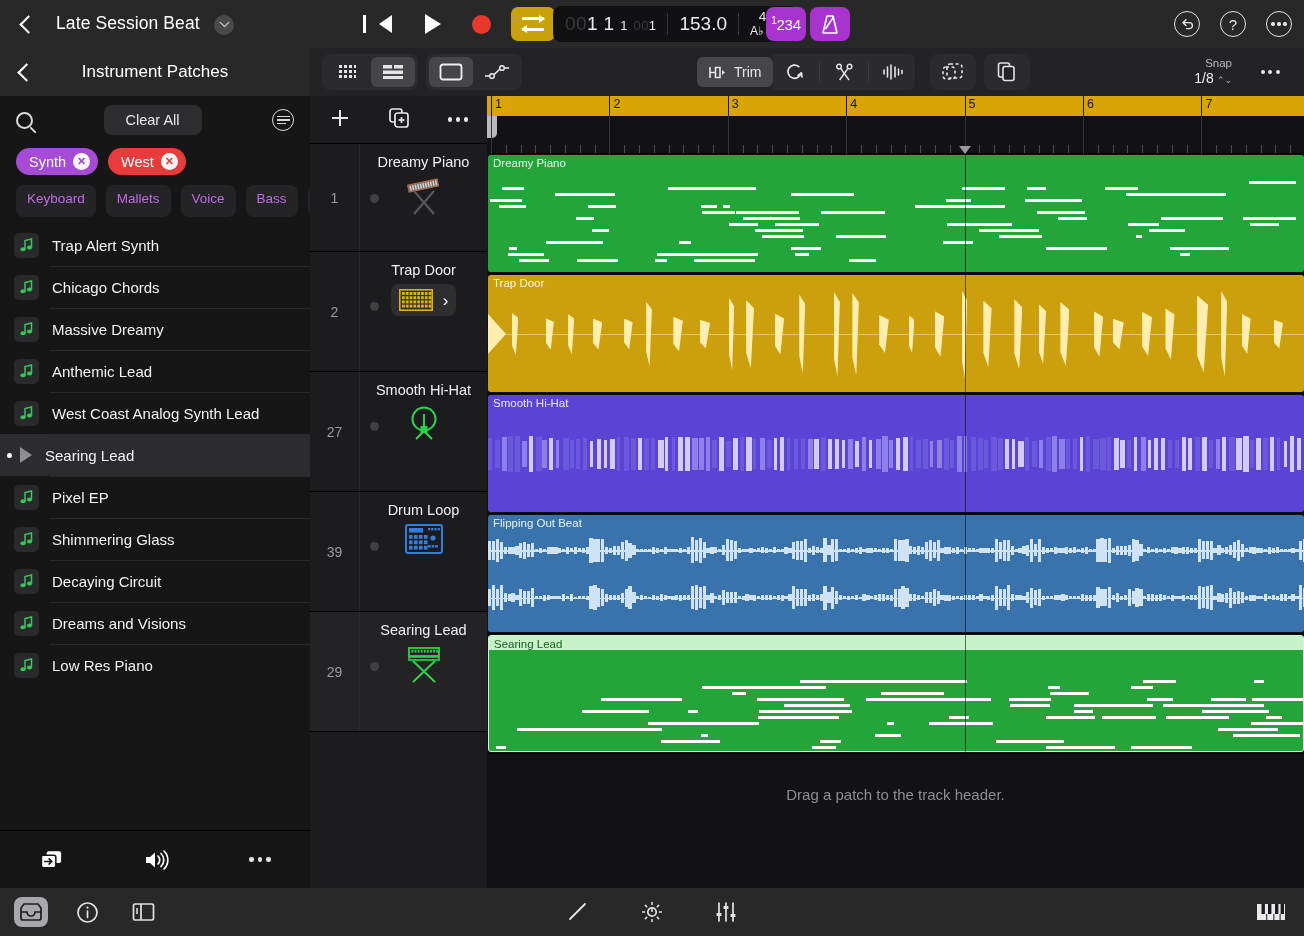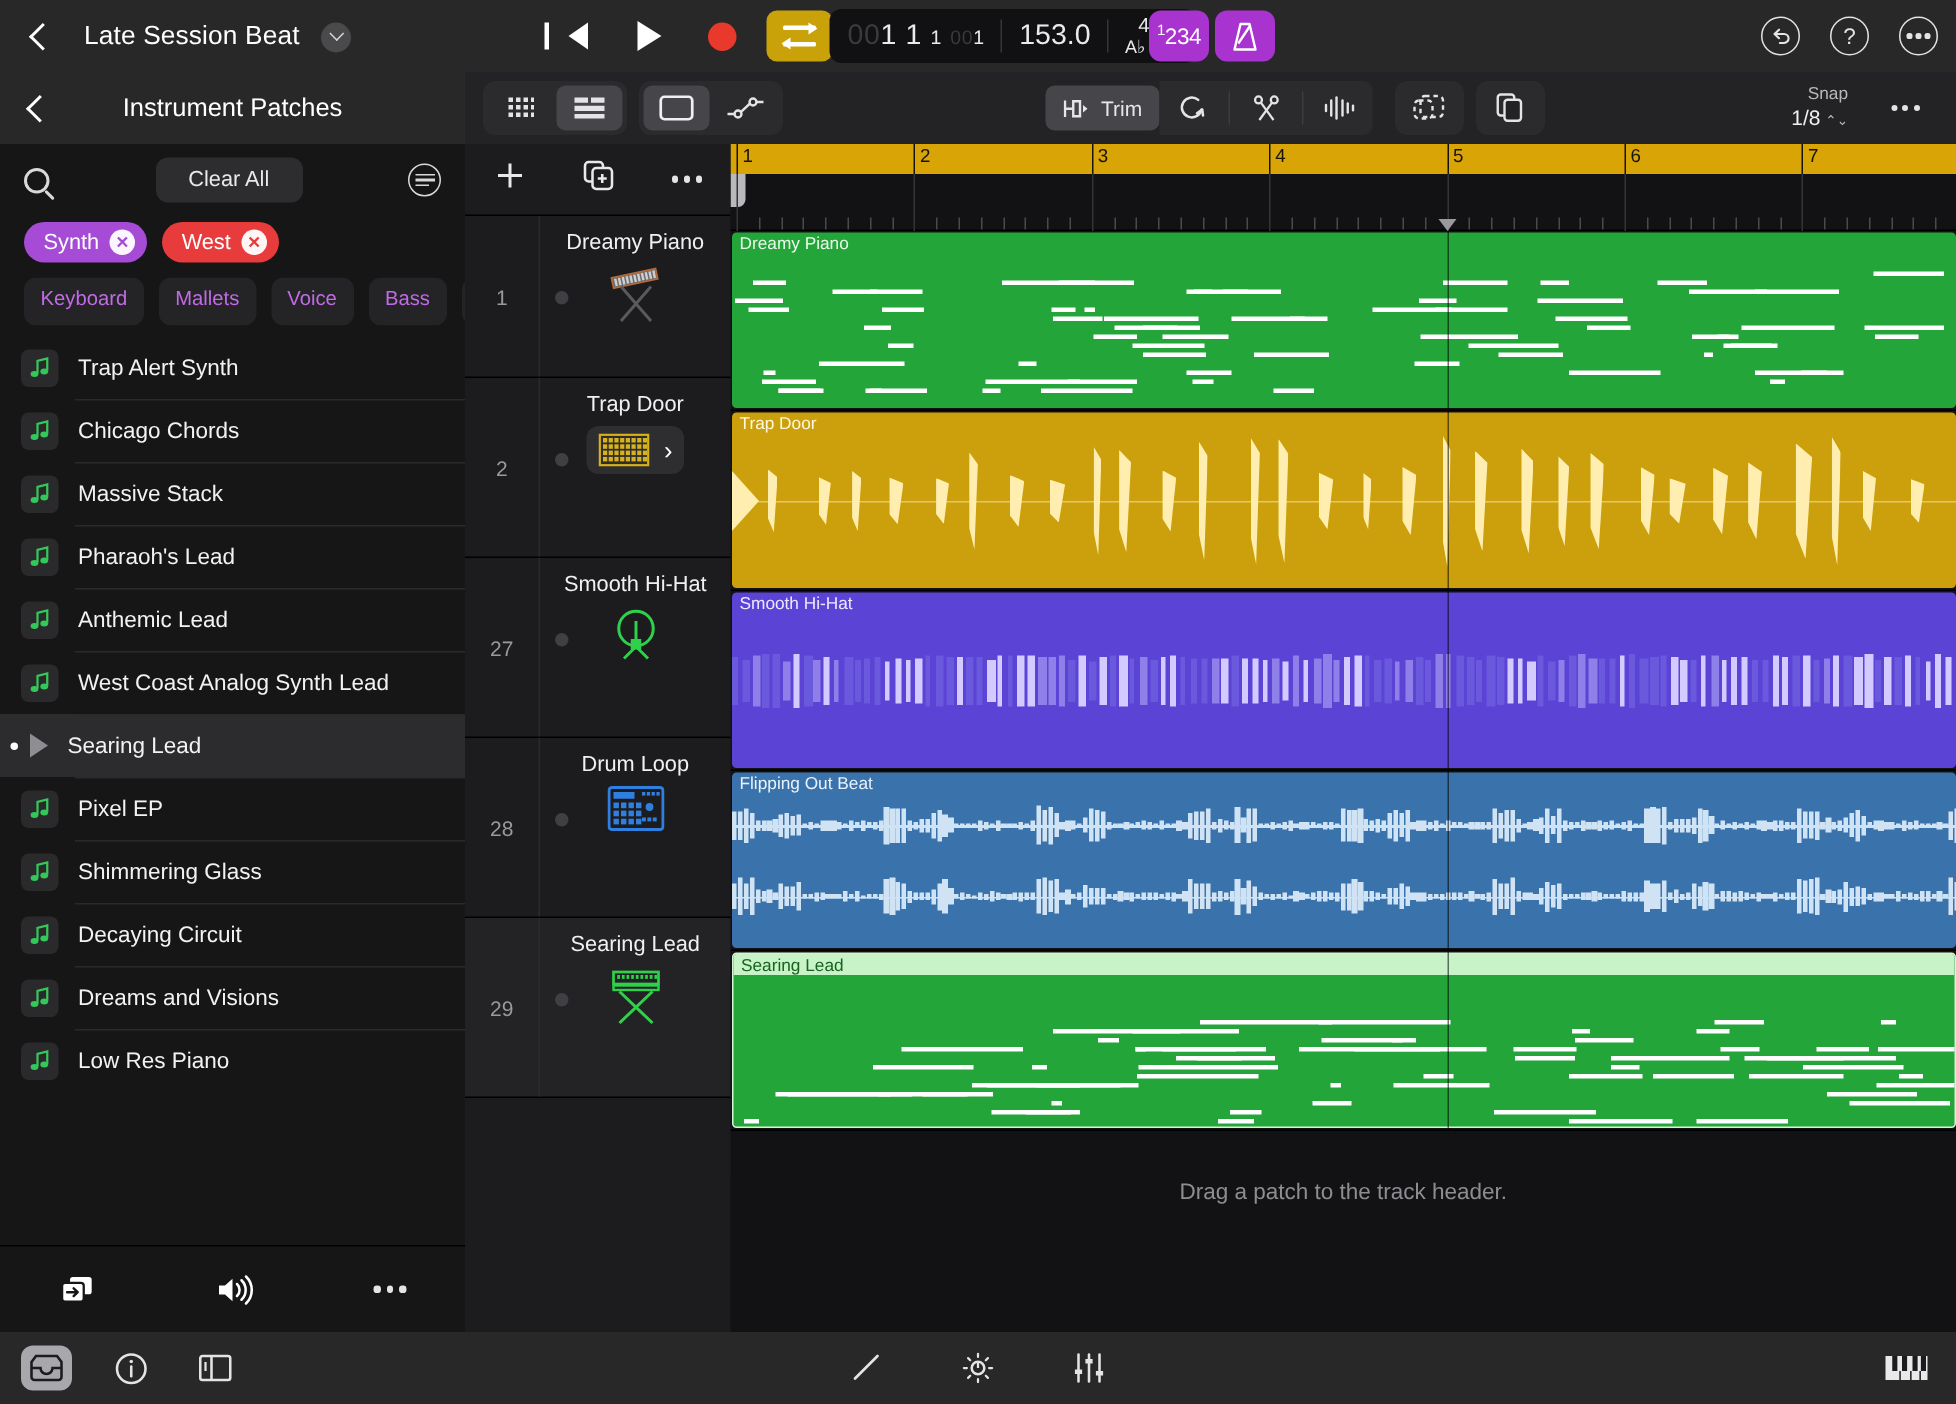--- a/index.html
+++ b/index.html
@@ -298,31 +298,21 @@
           <span class="patch-name">Chicago Chords</span>
         </div>
         <div class="patch-row">
           <span class="patch-ico">
             <svg width="13" height="14" viewBox="0 0 13 14">
               <path d="M5 11V2.6L11.5 1v8.2" fill="none" stroke="#35c759" stroke-width="1.5"></path>
               <ellipse cx="3" cy="11.3" rx="2.6" ry="2" fill="#35c759"></ellipse>
               <ellipse cx="9.5" cy="9.6" rx="2.6" ry="2" fill="#35c759"></ellipse>
             </svg>
           </span>
-          <span class="patch-name">Massive Stack</span>
-        </div>
-        <div class="patch-row">
-          <span class="patch-ico">
-            <svg width="13" height="14" viewBox="0 0 13 14">
-              <path d="M5 11V2.6L11.5 1v8.2" fill="none" stroke="#35c759" stroke-width="1.5"></path>
-              <ellipse cx="3" cy="11.3" rx="2.6" ry="2" fill="#35c759"></ellipse>
-              <ellipse cx="9.5" cy="9.6" rx="2.6" ry="2" fill="#35c759"></ellipse>
-            </svg>
-          </span>
-          <span class="patch-name">Pharaoh's Lead</span>
+          <span class="patch-name">Massive Dreamy</span>
         </div>
         <div class="patch-row">
           <span class="patch-ico">
             <svg width="13" height="14" viewBox="0 0 13 14">
               <path d="M5 11V2.6L11.5 1v8.2" fill="none" stroke="#35c759" stroke-width="1.5"></path>
               <ellipse cx="3" cy="11.3" rx="2.6" ry="2" fill="#35c759"></ellipse>
               <ellipse cx="9.5" cy="9.6" rx="2.6" ry="2" fill="#35c759"></ellipse>
             </svg>
           </span>
           <span class="patch-name">Anthemic Lead</span>
@@ -650,21 +640,21 @@
                 <svg width="40" height="40" viewBox="0 0 40 40">
                   <circle cx="20" cy="15" r="11.5" fill="none" stroke="#2fd14b" stroke-width="2"></circle>
                   <line x1="20" y1="10" x2="20" y2="27" stroke="#2fd14b" stroke-width="2"></line>
                   <rect x="16.5" y="22" width="7" height="7" fill="#2fd14b"></rect>
                   <path d="M12 35 L20 27 L28 35" fill="none" stroke="#2fd14b" stroke-width="2"></path>
                 </svg>
               </div>
             </div>
           </div>
           <div class="track-head" style="height: 120px;">
-            <div class="th-num">28</div>
+            <div class="th-num">39</div>
             <div class="th-body">
               <div class="th-name">Drum Loop</div>
               <span class="th-dot"></span>
               <div class="th-inst">
                 <svg width="38" height="30" viewBox="0 0 38 30">
                   <rect x="1" y="1" width="36" height="28" rx="2" fill="none" stroke="#2f7fe0" stroke-width="2"></rect>
                   <rect x="4" y="11" width="3.6" height="3.8" fill="#2f7fe0"></rect>
                   <rect x="9" y="11" width="3.6" height="3.8" fill="#2f7fe0"></rect>
                   <rect x="14" y="11" width="3.6" height="3.8" fill="#2f7fe0"></rect>
                   <rect x="19" y="11" width="3.6" height="3.8" fill="#2f7fe0"></rect>

